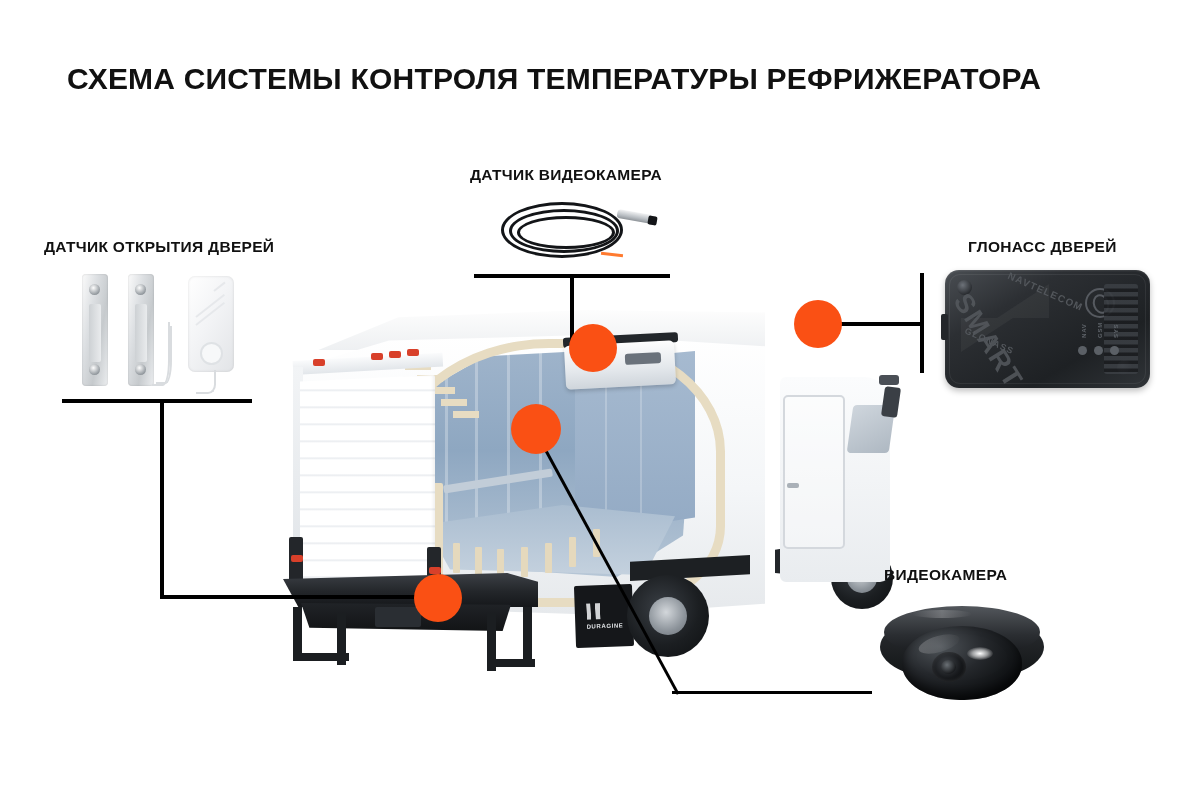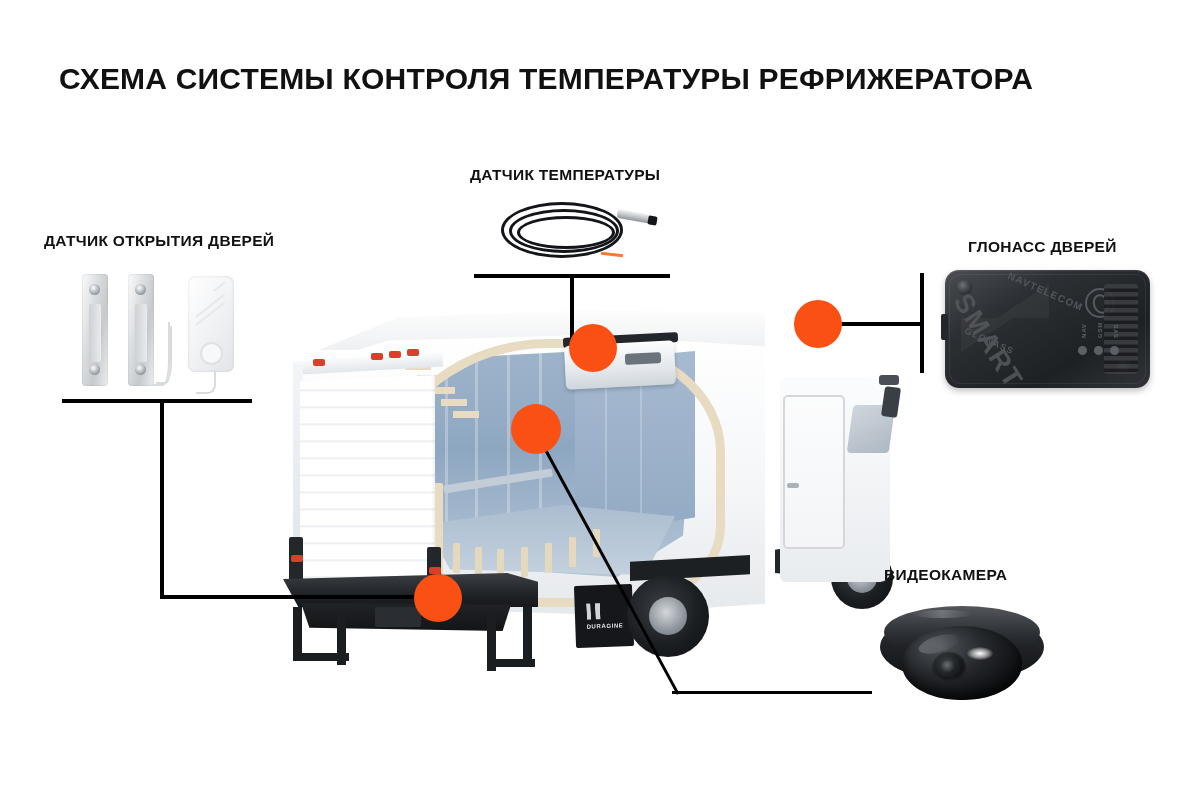--- a/index.html
+++ b/index.html
@@ -1,20 +1,20 @@
 <!DOCTYPE html>
 <html><head>
 <meta charset="utf-8">
 <style>
   html,body{margin:0;padding:0;background:#ffffff;}
   body{width:1200px;height:800px;overflow:hidden;font-family:"Liberation Sans",sans-serif;}
   #stage{position:relative;width:1200px;height:800px;background:#ffffff;}
 
   .title{
-    position:absolute;left:8px;top:62px;width:1076px;text-align:center;
+    position:absolute;left:16px;top:62px;width:1076px;text-align:center;
     font-family:"Liberation Sans",sans-serif;
     font-weight:bold;font-size:30px;letter-spacing:.2px;color:#111111;
     white-space:nowrap;
   }
 
   .label{
     position:absolute;font-weight:bold;font-size:15.5px;color:#111111;
     letter-spacing:.3px;white-space:nowrap;
   }
 
@@ -304,21 +304,21 @@
     <div class="tk step"></div>
 
     <div class="tk cab"></div>
     <div class="tk cab-door"></div>
     <div class="tk cab-handle"></div>
     <div class="tk cab-win"></div>
     <div class="tk mirror"></div>
     <div class="tk mirror2"></div>
   </div>
 
-  <div class="label" style="left:44px;top:232px;">ДАТЧИК ОТКРЫТИЯ ДВЕРЕЙ</div>
+  <div class="label" style="left:44px;top:238px;">ДАТЧИК ОТКРЫТИЯ ДВЕРЕЙ</div>
 
   <div id="door-sensor">
     <div class="mag-strip" style="left:4px;top:2px;"></div>
     <div class="mag-screw" style="left:11px;top:12px;"></div>
     <div class="mag-screw" style="left:11px;top:92px;"></div>
     <div class="mag-inner" style="left:11px;top:32px;"></div>
 
     <div class="mag-strip" style="left:50px;top:2px;"></div>
     <div class="mag-screw" style="left:57px;top:12px;"></div>
     <div class="mag-screw" style="left:57px;top:92px;"></div>
@@ -331,21 +331,21 @@
     <div class="sens-diag" style="left:118px;top:52px;width:36px;"></div>
     <div class="sens-diag" style="left:136px;top:18px;width:14px;"></div>
     <div class="sens-btn"></div>
     <div class="wire" style="left:118px;top:98px;width:18px;height:22px;"></div>
   </div>
 
   <div class="ln lnh" style="left:62px;top:399px;width:190px;"></div>
   <div class="ln lnv" style="left:160px;top:399px;height:200px;"></div>
   <div class="ln lnh" style="left:160px;top:595px;width:280px;"></div>
 
-  <div class="label" style="left:470px;top:166px;">ДАТЧИК ТЕМПЕРАТУРЫ</div>
+  <div class="label" style="left:470px;top:166px;">ДАТЧИК ВИДЕОКАМЕРА</div>
 
   <div id="temp-probe">
     <div class="probe-loop" style="left:6px;top:6px;width:116px;height:50px;"></div>
     <div class="probe-loop" style="left:14px;top:13px;width:104px;height:38px;"></div>
     <div class="probe-loop" style="left:22px;top:20px;width:92px;height:27px;"></div>
     <div class="probe-tip"></div>
     <div class="probe-cap"></div>
     <div class="probe-lead"></div>
   </div>
 

